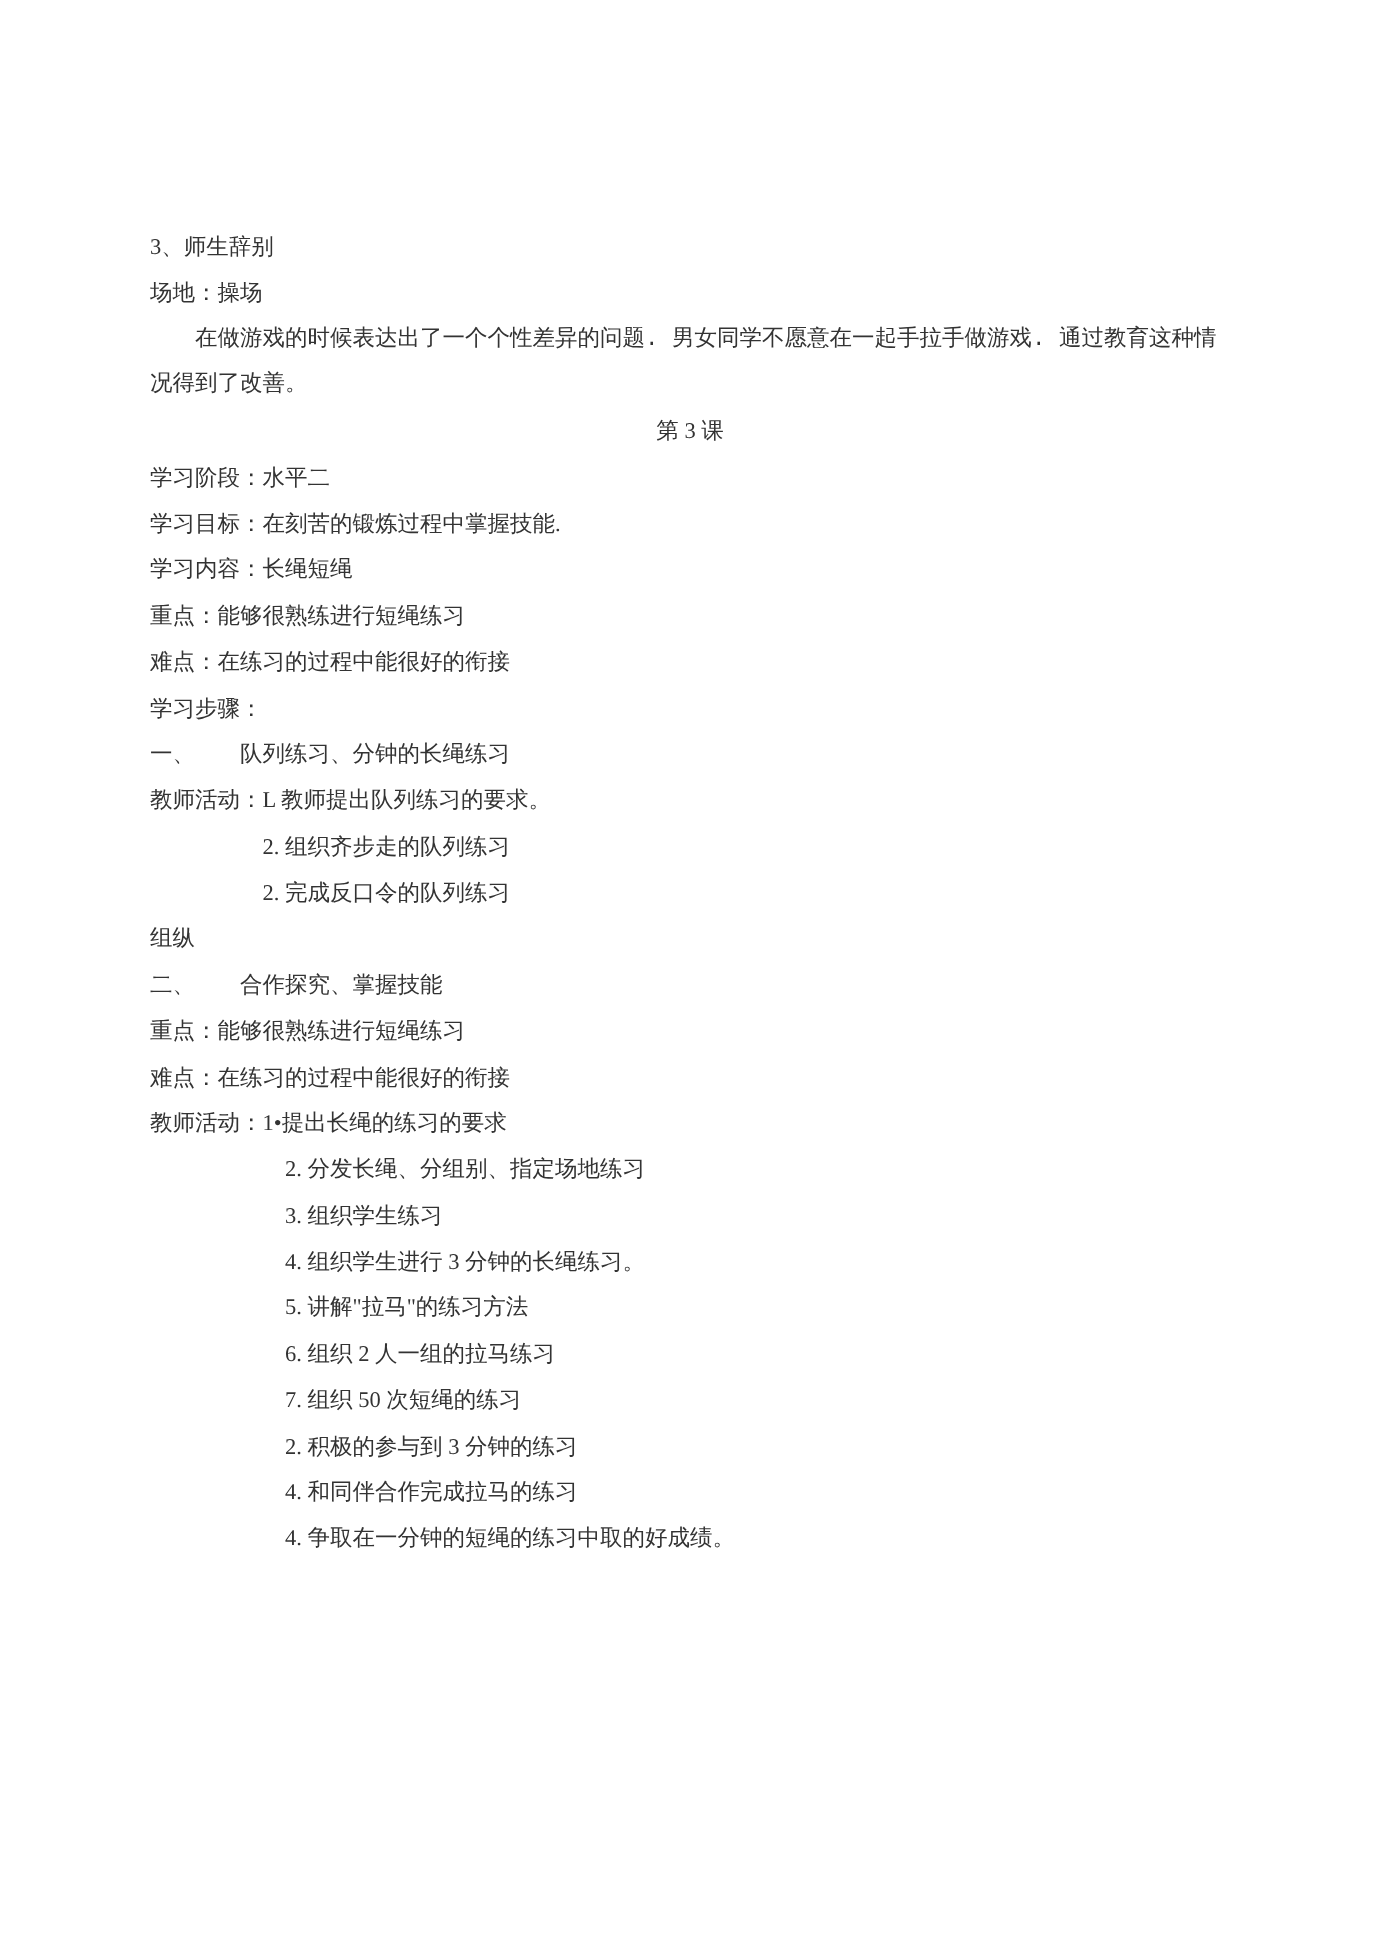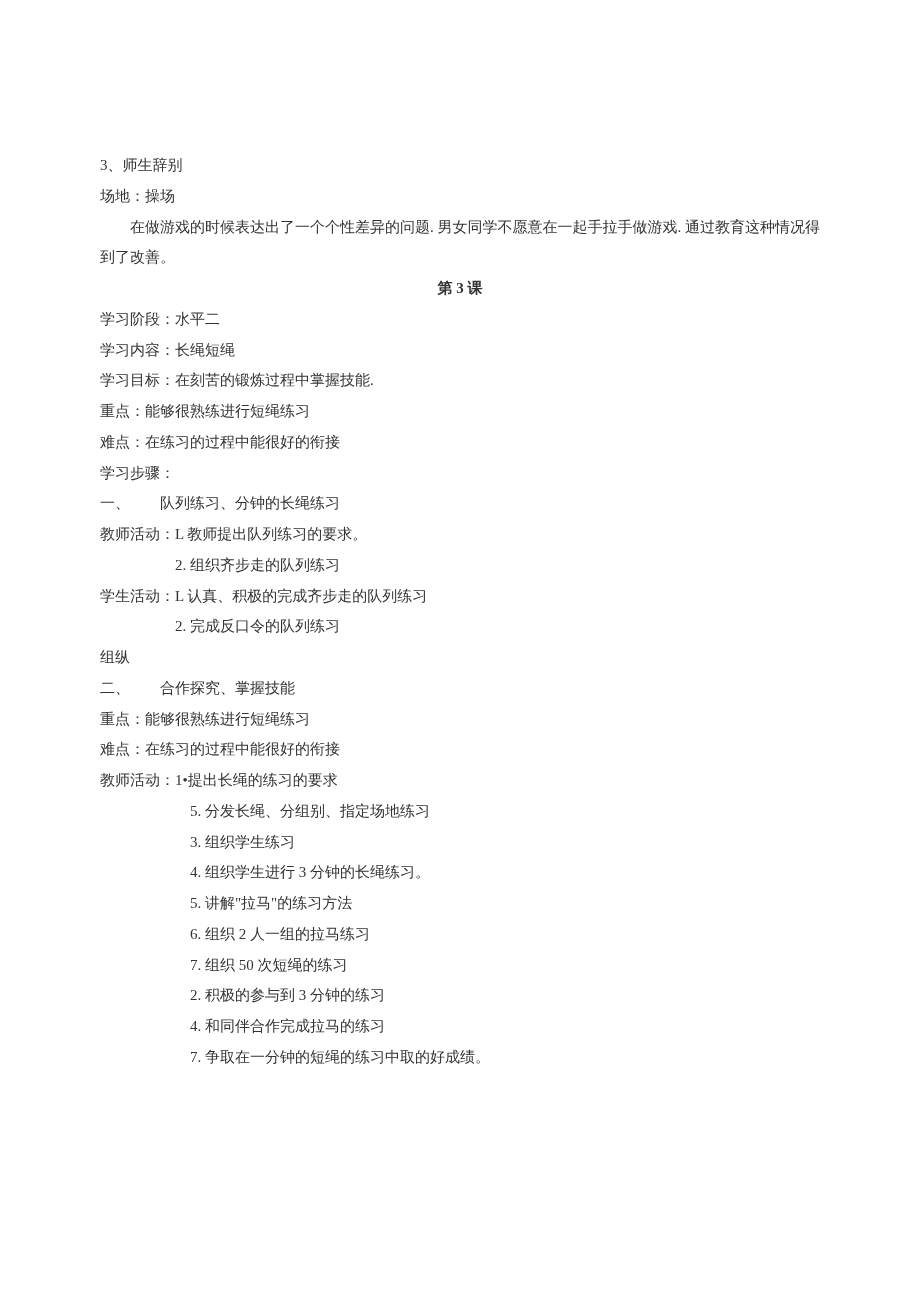--- a/index.html
+++ b/index.html
@@ -15,56 +15,55 @@
     padding: 150px 100px 100px 100px;
     color: #333333;
     font-size: 15px;
     line-height: 2.05;
   }
   .line {
     white-space: pre-wrap;
   }
   .center {
     text-align: center;
-    font-weight: bold;
   }
   .indent-p {
     text-indent: 2em;
+    font-family: Liberation Mono, monospace;
   }
   .indent1 { padding-left: 5em; font-family: Liberation Serif, serif; }
   .indent2 { padding-left: 6em; }
 </style>
 </head>
 <body>
 
 <div class="page">
 
   <div class="line">3、师生辞别</div>
   <div class="line">场地：操场</div>
   <div class="line indent-p">在做游戏的时候表达出了一个个性差异的问题. 男女同学不愿意在一起手拉手做游戏. 通过教育这种情况得到了改善。</div>
   <div class="line center">第 3 课</div>
   <div class="line">学习阶段：水平二</div>
+  <div class="line">学习目标：在刻苦的锻炼过程中掌握技能.</div>
   <div class="line">学习内容：长绳短绳</div>
-  <div class="line">学习目标：在刻苦的锻炼过程中掌握技能.</div>
   <div class="line">重点：能够很熟练进行短绳练习</div>
   <div class="line">难点：在练习的过程中能很好的衔接</div>
   <div class="line">学习步骤：</div>
   <div class="line">一、　　队列练习、分钟的长绳练习</div>
   <div class="line">教师活动：L 教师提出队列练习的要求。</div>
   <div class="line indent1">2. 组织齐步走的队列练习</div>
-  <div class="line">学生活动：L 认真、积极的完成齐步走的队列练习</div>
   <div class="line indent1">2. 完成反口令的队列练习</div>
   <div class="line">组纵</div>
   <div class="line">二、　　合作探究、掌握技能</div>
   <div class="line">重点：能够很熟练进行短绳练习</div>
   <div class="line">难点：在练习的过程中能很好的衔接</div>
   <div class="line">教师活动：1•提出长绳的练习的要求</div>
-  <div class="line indent2">5. 分发长绳、分组别、指定场地练习</div>
+  <div class="line indent2">2. 分发长绳、分组别、指定场地练习</div>
   <div class="line indent2">3. 组织学生练习</div>
   <div class="line indent2">4. 组织学生进行 3 分钟的长绳练习。</div>
   <div class="line indent2">5. 讲解"拉马"的练习方法</div>
   <div class="line indent2">6. 组织 2 人一组的拉马练习</div>
   <div class="line indent2">7. 组织 50 次短绳的练习</div>
   <div class="line indent2">2. 积极的参与到 3 分钟的练习</div>
   <div class="line indent2">4. 和同伴合作完成拉马的练习</div>
-  <div class="line indent2">7. 争取在一分钟的短绳的练习中取的好成绩。</div>
+  <div class="line indent2">4. 争取在一分钟的短绳的练习中取的好成绩。</div>
 
 </div>
 
 </body></html>

